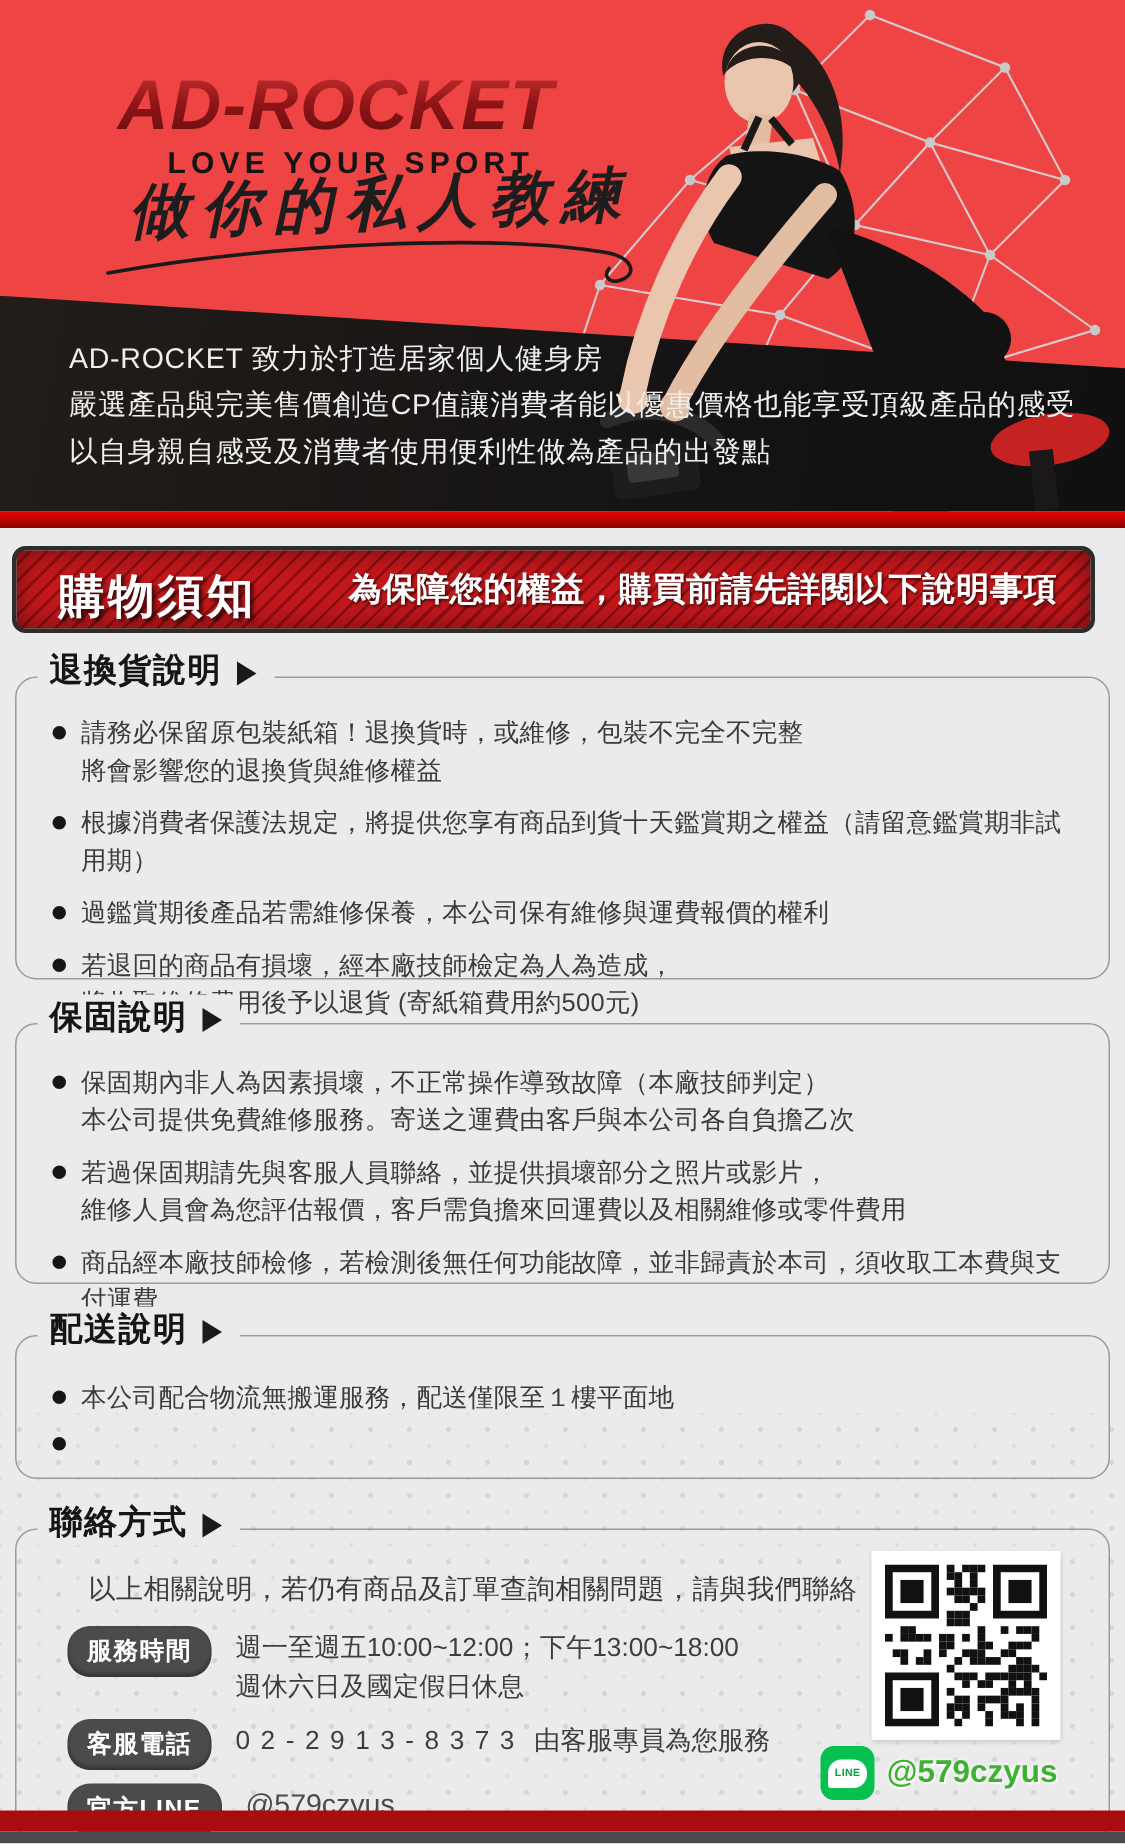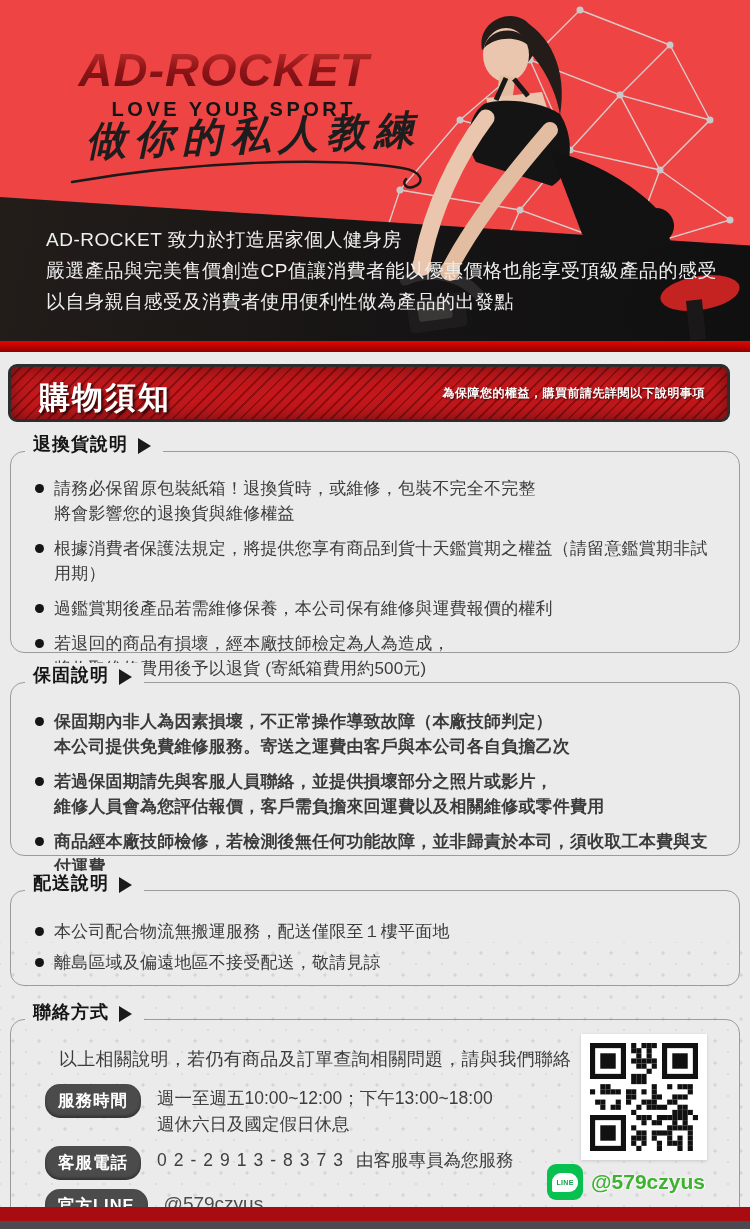--- a/index.html
+++ b/index.html
@@ -29,37 +29,37 @@
   .main { position:absolute; top:352px; left:0; width:750px; height:877px; background:#ebebeb; }
   .dots { position:absolute; left:0; top:590px; width:750px; height:287px; pointer-events:none;
     background-image:radial-gradient(circle,#d6d6d6 1.5px,rgba(0,0,0,0) 1.7px),radial-gradient(circle,#dcdcdc 1.3px,rgba(0,0,0,0) 1.5px);
     background-size:26px 22px,26px 22px; background-position:0 0,13px 11px; }
 
   .banner { position:absolute; top:12px; left:8px; width:722px; height:58px; border:3px solid #2e2d2d; border-radius:9px;
     background:repeating-linear-gradient(135deg,#c2181b 0px,#c2181b 6px,#8f0e12 6px,#8f0e12 8px);
     box-shadow:inset 0 0 18px rgba(0,0,0,.45); display:flex; align-items:flex-end; }
   .banner-title { font-size:31px; font-weight:800; color:#fff; margin-left:28px; letter-spacing:2px;
     text-shadow:2px 2px 3px rgba(0,0,0,.75); }
-  .banner-sub { position:absolute; right:22px; top:50%; transform:translateY(-50%); font-size:12px; font-weight:700; color:#fff;
+  .banner-sub { position:absolute; right:22px; top:50%; transform:translateY(-50%); font-size:22px; font-weight:700; color:#fff;
     text-shadow:1px 1px 2px rgba(0,0,0,.6); letter-spacing:.5px; }
 
   .sec-box { position:absolute; left:10px; width:730px; border:1px solid #9b9b9b; border-radius:14px; }
   .sec-head { position:absolute; top:-20px; left:14px; background:#ebebeb; padding:0 12px 0 8px; display:flex; align-items:center; gap:10px; }
-  .sec-title { font-size:18px; font-weight:800; color:#151515; letter-spacing:1px; }
+  .sec-title { font-size:22px; font-weight:800; color:#151515; letter-spacing:1px; }
   .arrow { width:0; height:0; border-top:8px solid transparent; border-bottom:8px solid transparent; border-left:13px solid #1a1a1a; margin-top:3px; }
   .bullets { padding:24px 16px 16px 24px; }
   .b-item { display:flex; gap:10px; margin-bottom:10px; }
   .dot { flex:0 0 9px; width:9px; height:9px; border-radius:50%; background:#161616; margin-top:8px; }
   .b-text { font-size:17px; line-height:25px; color:#3b3b3b; white-space:pre-line; letter-spacing:.2px; }
 
   #box-returns { top:99px;  height:202px; }
   #box-warranty{ top:330px; height:174px; }
   #box-shipping{ top:538px; height:96px; }
   #box-contact { top:667px; height:208px; }
-  #box-warranty .bullets { padding-top:26px;font-weight:bold; }
+  #box-warranty .bullets { padding-top:26px; }
   #box-shipping .bullets { padding-top:28px; }
   #box-shipping .b-item { margin-bottom:6px; }
 
   .contact-intro { margin:27px 0 0 48px; font-size:18px; color:#3b3b3b; letter-spacing:.3px; }
   .contact-rows { margin:13px 0 0 34px; }
   .crow { display:flex; align-items:flex-start; margin-bottom:9px; }
   .badge { background:#4b4b4b; color:#fff; border-radius:15px; padding:6px 13px; font-size:16.5px; font-weight:700;
     margin-right:16px; white-space:nowrap; letter-spacing:1px; box-shadow:inset 0 -2px 3px rgba(0,0,0,.35); }
   .cval { font-size:17.5px; color:#3e3e3e; line-height:26px; white-space:pre-line; padding-top:1px; }
   .phone-num { letter-spacing:7px; }
@@ -225,21 +225,20 @@
         <span class="sec-title">配送說明</span>
         <span class="arrow"></span>
       </div>
       <div class="bullets">
         <div class="b-item">
             <span class="dot"></span>
             <span class="b-text">本公司配合物流無搬運服務，配送僅限至１樓平面地</span>
           </div>
         <div class="b-item">
             <span class="dot"></span>
-            <span class="b-text">離島區域及偏遠地區不接受配送，敬請見諒</span>
           </div>
       </div>
     </div>
 
     <div class="sec-box" id="box-contact">
       <div class="sec-head">
         <span class="sec-title">聯絡方式</span>
         <span class="arrow"></span>
       </div>
 

